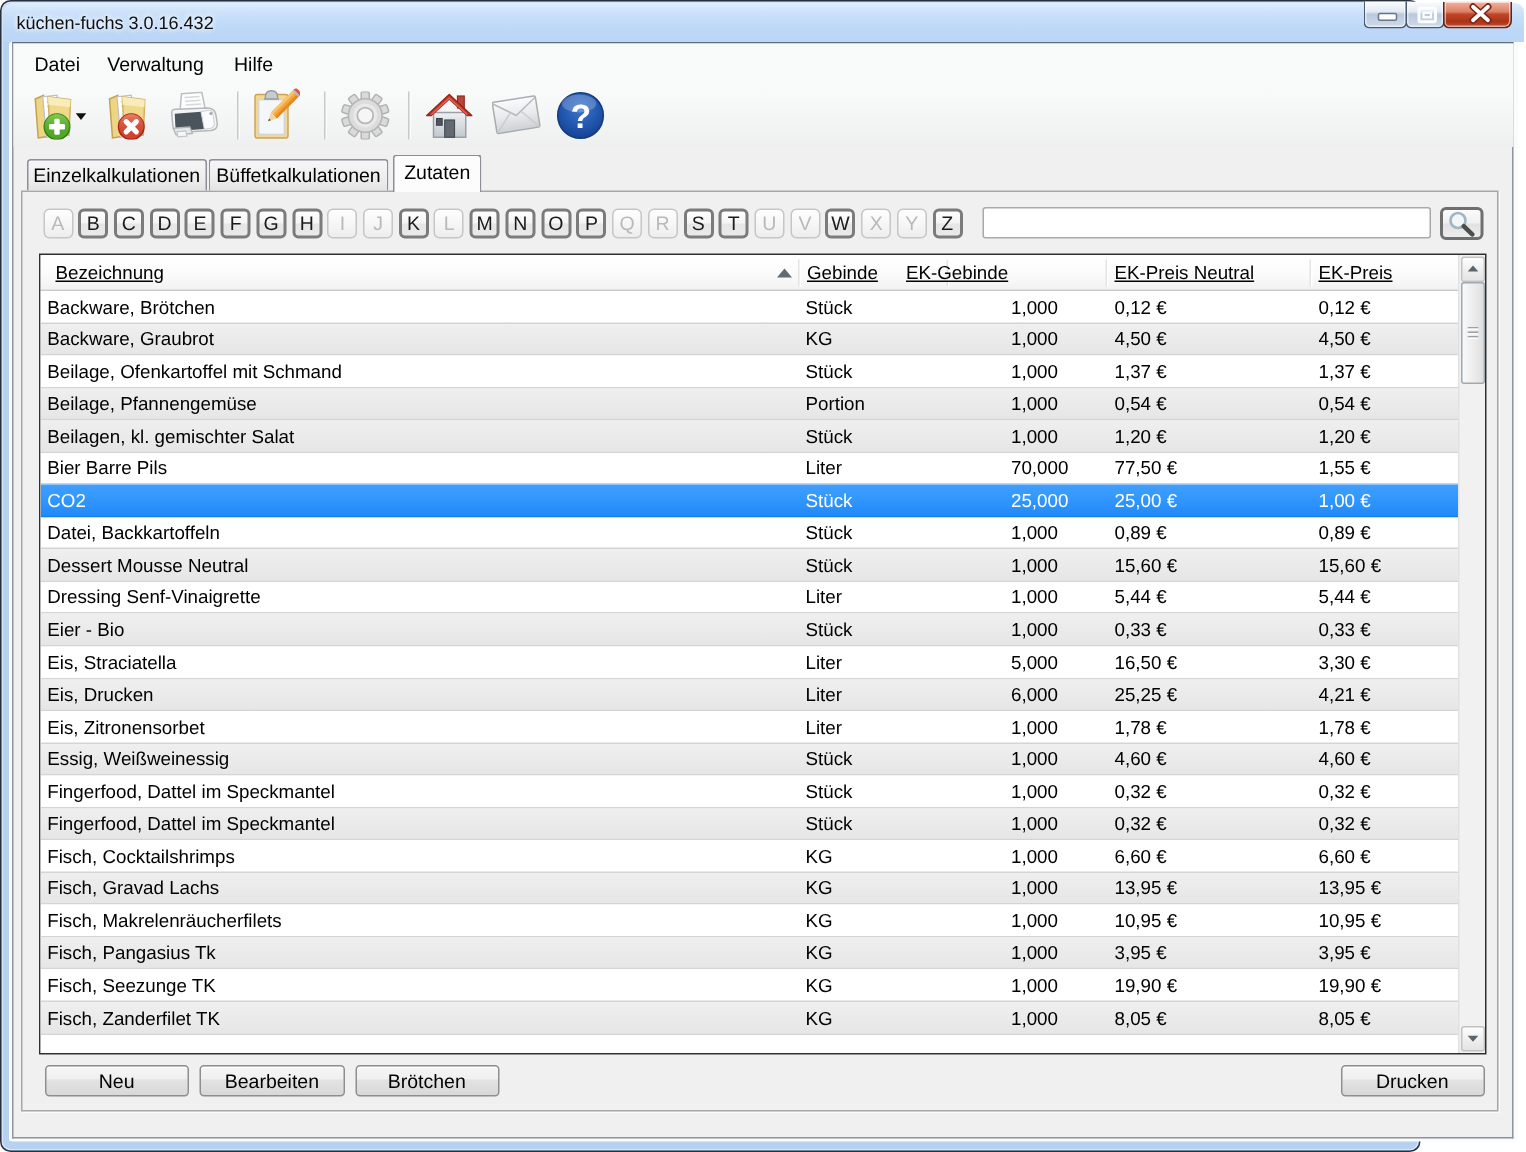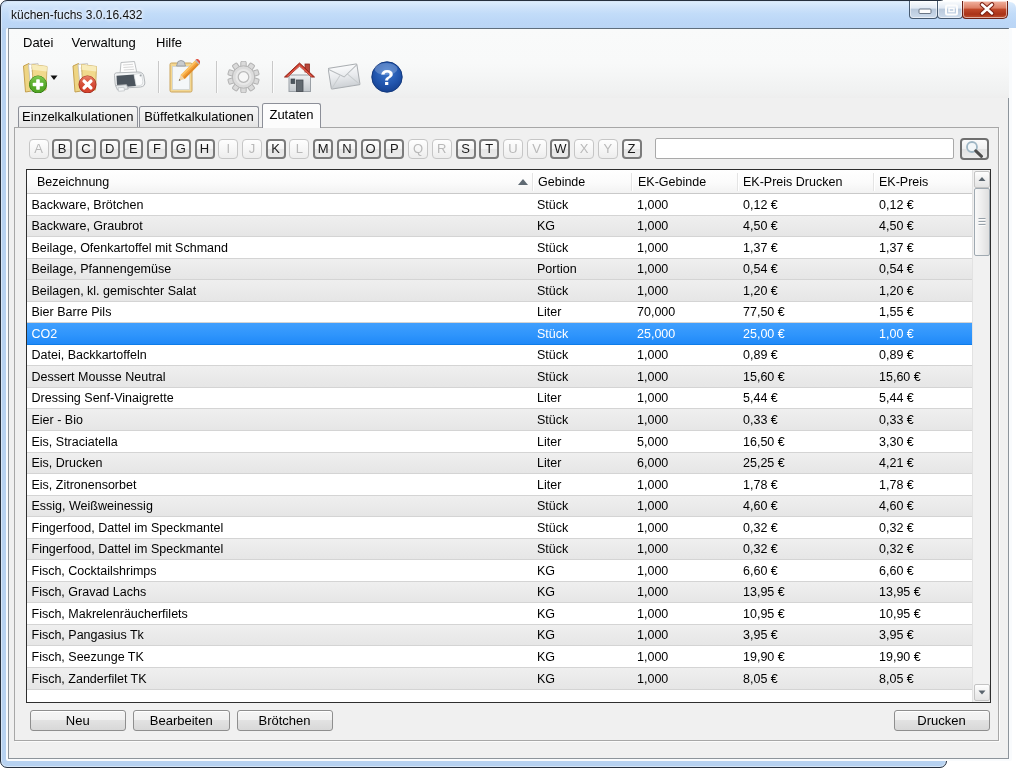--- a/index.html
+++ b/index.html
@@ -42,31 +42,31 @@
  background:linear-gradient(180deg,#fefefe 0%,#f6f6f6 52%,#ededed 100%);}
 .search{position:absolute;left:655px;top:138px;width:299px;height:21px;border:1px solid #a9a9a9;
  border-radius:2px;background:#fff;z-index:2;}
 .mag{position:absolute;left:960px;top:138px;width:29px;height:22px;border:2px solid #6f6f6f;
  border-radius:4px;background:linear-gradient(180deg,#fbfbfb 0%,#f0f0f0 48%,#e2e2e2 52%,#ececec 100%);z-index:2;}
 .table{position:absolute;left:26px;top:169px;width:964.5px;height:533.5px;border:1px solid #2e2e2e;
  background:#fff;z-index:2;overflow:hidden;}
 .thead{position:absolute;left:0;top:0;width:945px;height:24px;
  background:linear-gradient(180deg,#ffffff 0%,#fbfbfb 55%,#f2f2f2 100%);
  border-bottom:1px solid #c9c9c9;font-size:12.5px;color:#000;}
-.thead span{position:absolute;top:4.5px;}
+.thead span{position:absolute;top:4.5px;text-decoration:underline;}
 .hsep{position:absolute;top:3px;width:1px;height:18px;background:#e4e4e4;box-shadow:1px 0 0 #fff;}
 .sortup{position:absolute;left:491px;top:9px;width:0;height:0;border-left:5px solid transparent;
  border-right:5px solid transparent;border-bottom:6px solid #5f6a73;}
 .rows{position:absolute;left:0;top:24px;width:945px;bottom:0;overflow:hidden;background:#fff;}
 .row{position:relative;height:21.55px;border-bottom:1px solid #d4d4d4;background:#fff;
  font-size:12.5px;color:#000;}
 .row.alt{background:linear-gradient(180deg,#efefef 0%,#e6e6e6 100%);}
 .row.sel{background:linear-gradient(180deg,#409ffe 0%,#2f95fc 55%,#2089f8 100%);color:#fff;border-bottom-color:#0f7ce8;}
 .row span{position:absolute;top:3.5px;}
-.c1{left:4.5px;} .c2{left:510px;} .c3{left:610px;} .c4{left:716px;} .c5{left:852px;}
+.c1{left:4.5px;} .c2{left:510px;} .c3{left:647px;} .c4{left:716px;} .c5{left:852px;}
 .sbar{position:absolute;right:0;top:0;width:17.5px;height:100%;background:#f1f1f1;border-left:1px solid #e2e2e2;}
 .sbtn{position:absolute;left:0.5px;width:16px;height:17px;border:1px solid #c3c3c3;border-radius:2px;
  background:linear-gradient(180deg,#fefefe 0%,#f0f0f0 50%,#e4e4e4 100%);}
 .sthumb{position:absolute;left:0.5px;top:17.5px;width:16px;height:68px;border:1px solid #9fa9b1;border-radius:2px;
  background:linear-gradient(90deg,#f9f9f9 0%,#ededed 50%,#dfdfdf 100%);}
 .btn{position:absolute;top:709.5px;height:21px;border:1px solid #8e8e8e;border-radius:3px;
  background:linear-gradient(180deg,#f5f5f5 0%,#f0f0f0 45%,#e3e3e3 46%,#d8d8d8 100%);
  font-size:13px;color:#000;text-align:center;line-height:19px;z-index:2;box-shadow:inset 0 1px 0 #fff;}
 </style></head>
 <body>
@@ -281,23 +281,23 @@
         <path d="M13.8 10.8 L19.5 16.3" stroke="#4d4d4d" stroke-width="3" stroke-linecap="round"></path>
       </svg></div>
 
 <div class="table">
  <div class="thead">
   <span style="left:10px">Bezeichnung</span>
   <div class="sortup"></div>
   <div class="hsep" style="left:504.5px"></div>
   <span style="left:511px">Gebinde</span>
   <div class="hsep" style="left:604px"></div>
-  <span style="left:611px">EK-Gebinde</span>
+  <span style="left:577px">EK-Gebinde</span>
   <div class="hsep" style="left:709.5px"></div>
-  <span style="left:716px">EK-Preis Drucken</span>
+  <span style="left:716px">EK-Preis Neutral</span>
   <div class="hsep" style="left:846px"></div>
   <span style="left:852px">EK-Preis</span>
  </div>
  <div class="rows">
 <div class="row">
           <span class="c1">Backware, Brötchen</span>
           <span class="c2">Stück</span>
           <span class="c3">1,000</span>
           <span class="c4">0,12 €</span>
           <span class="c5">0,12 €</span>

